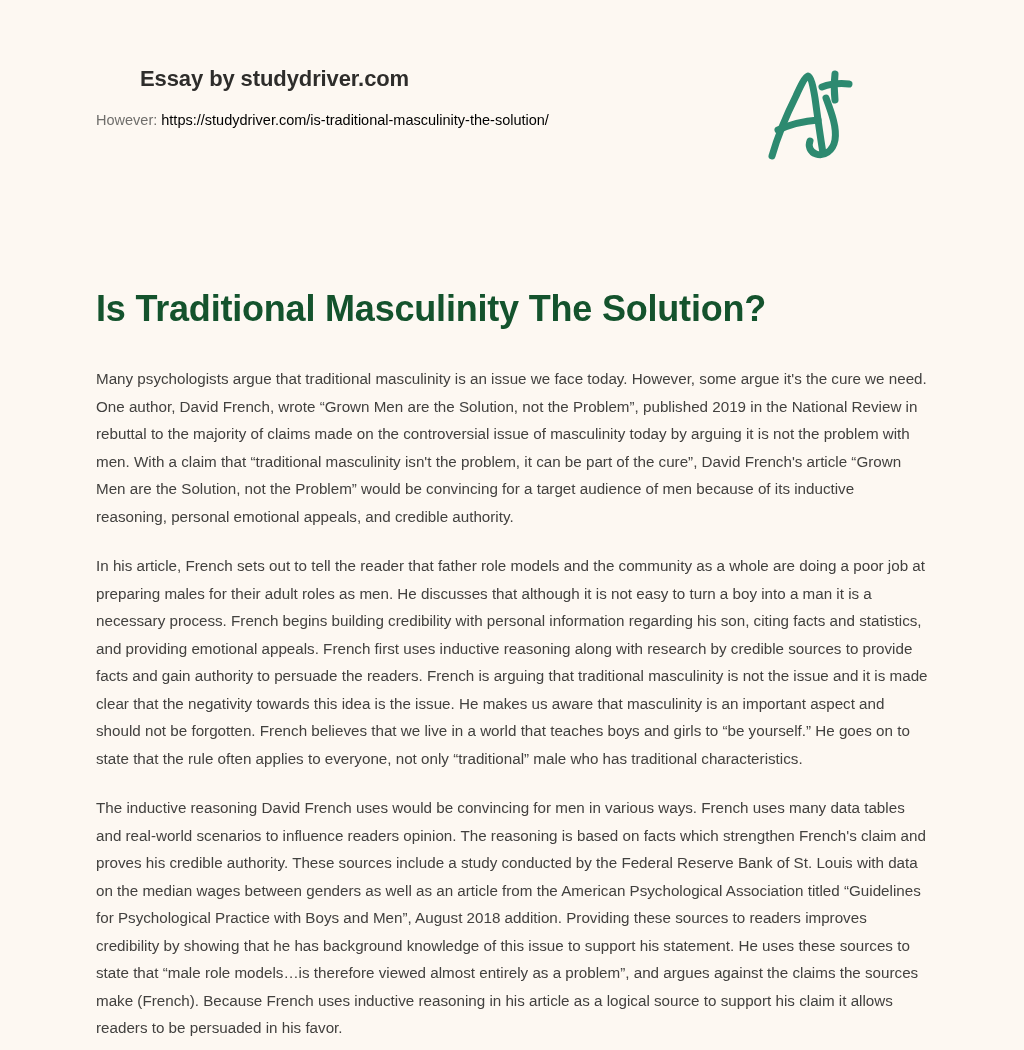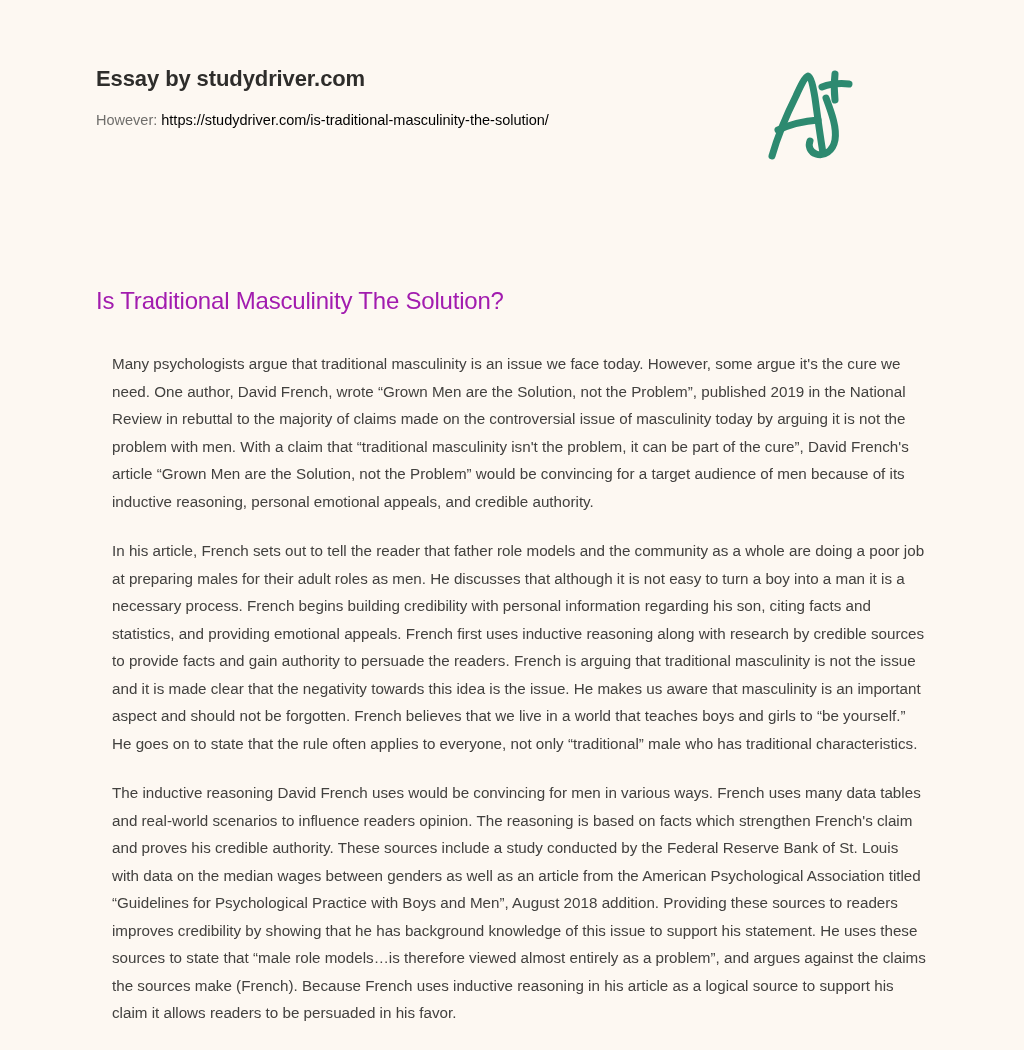--- a/index.html
+++ b/index.html
@@ -29,20 +29,21 @@
     padding-top: 66px;
     min-height: 120px;
   }
 
   .brand-line {
     font-size: 22px;
     font-weight: bold;
     letter-spacing: -0.1px;
     color: #2e2d2b;
     line-height: 1.2;
+    margin-left: 44px;
   }
 
   .source-line {
     margin-top: 19px;
     font-size: 14.5px;
     color: #6f6e6b;
     line-height: 1.3;
     white-space: nowrap;
   }
 
@@ -65,34 +66,34 @@
   }
   .logo svg {
     display: block;
     width: 110px;
     height: 110px;
   }
 
   
   .title {
     margin-top: 100px;
-    font-size: 24px;
-    font-weight: normal;
-    color: #a21caf;
+    font-size: 36px;
+    font-weight: bold;
+    color: #14532d;
     letter-spacing: -0.2px;
     line-height: 1.25;
   }
 
   
   .article {
     margin-top: 34px;
   }
 
   .article p {
-    margin: 0 0 22px 16px;
+    margin: 0 0 22px 0;
     font-size: 15.2px;
     line-height: 27.5px;
     color: #42413f;
     text-align: left;
   }
   .article p:last-child {
     margin-bottom: 0;
   }
 </style>
 </head>

